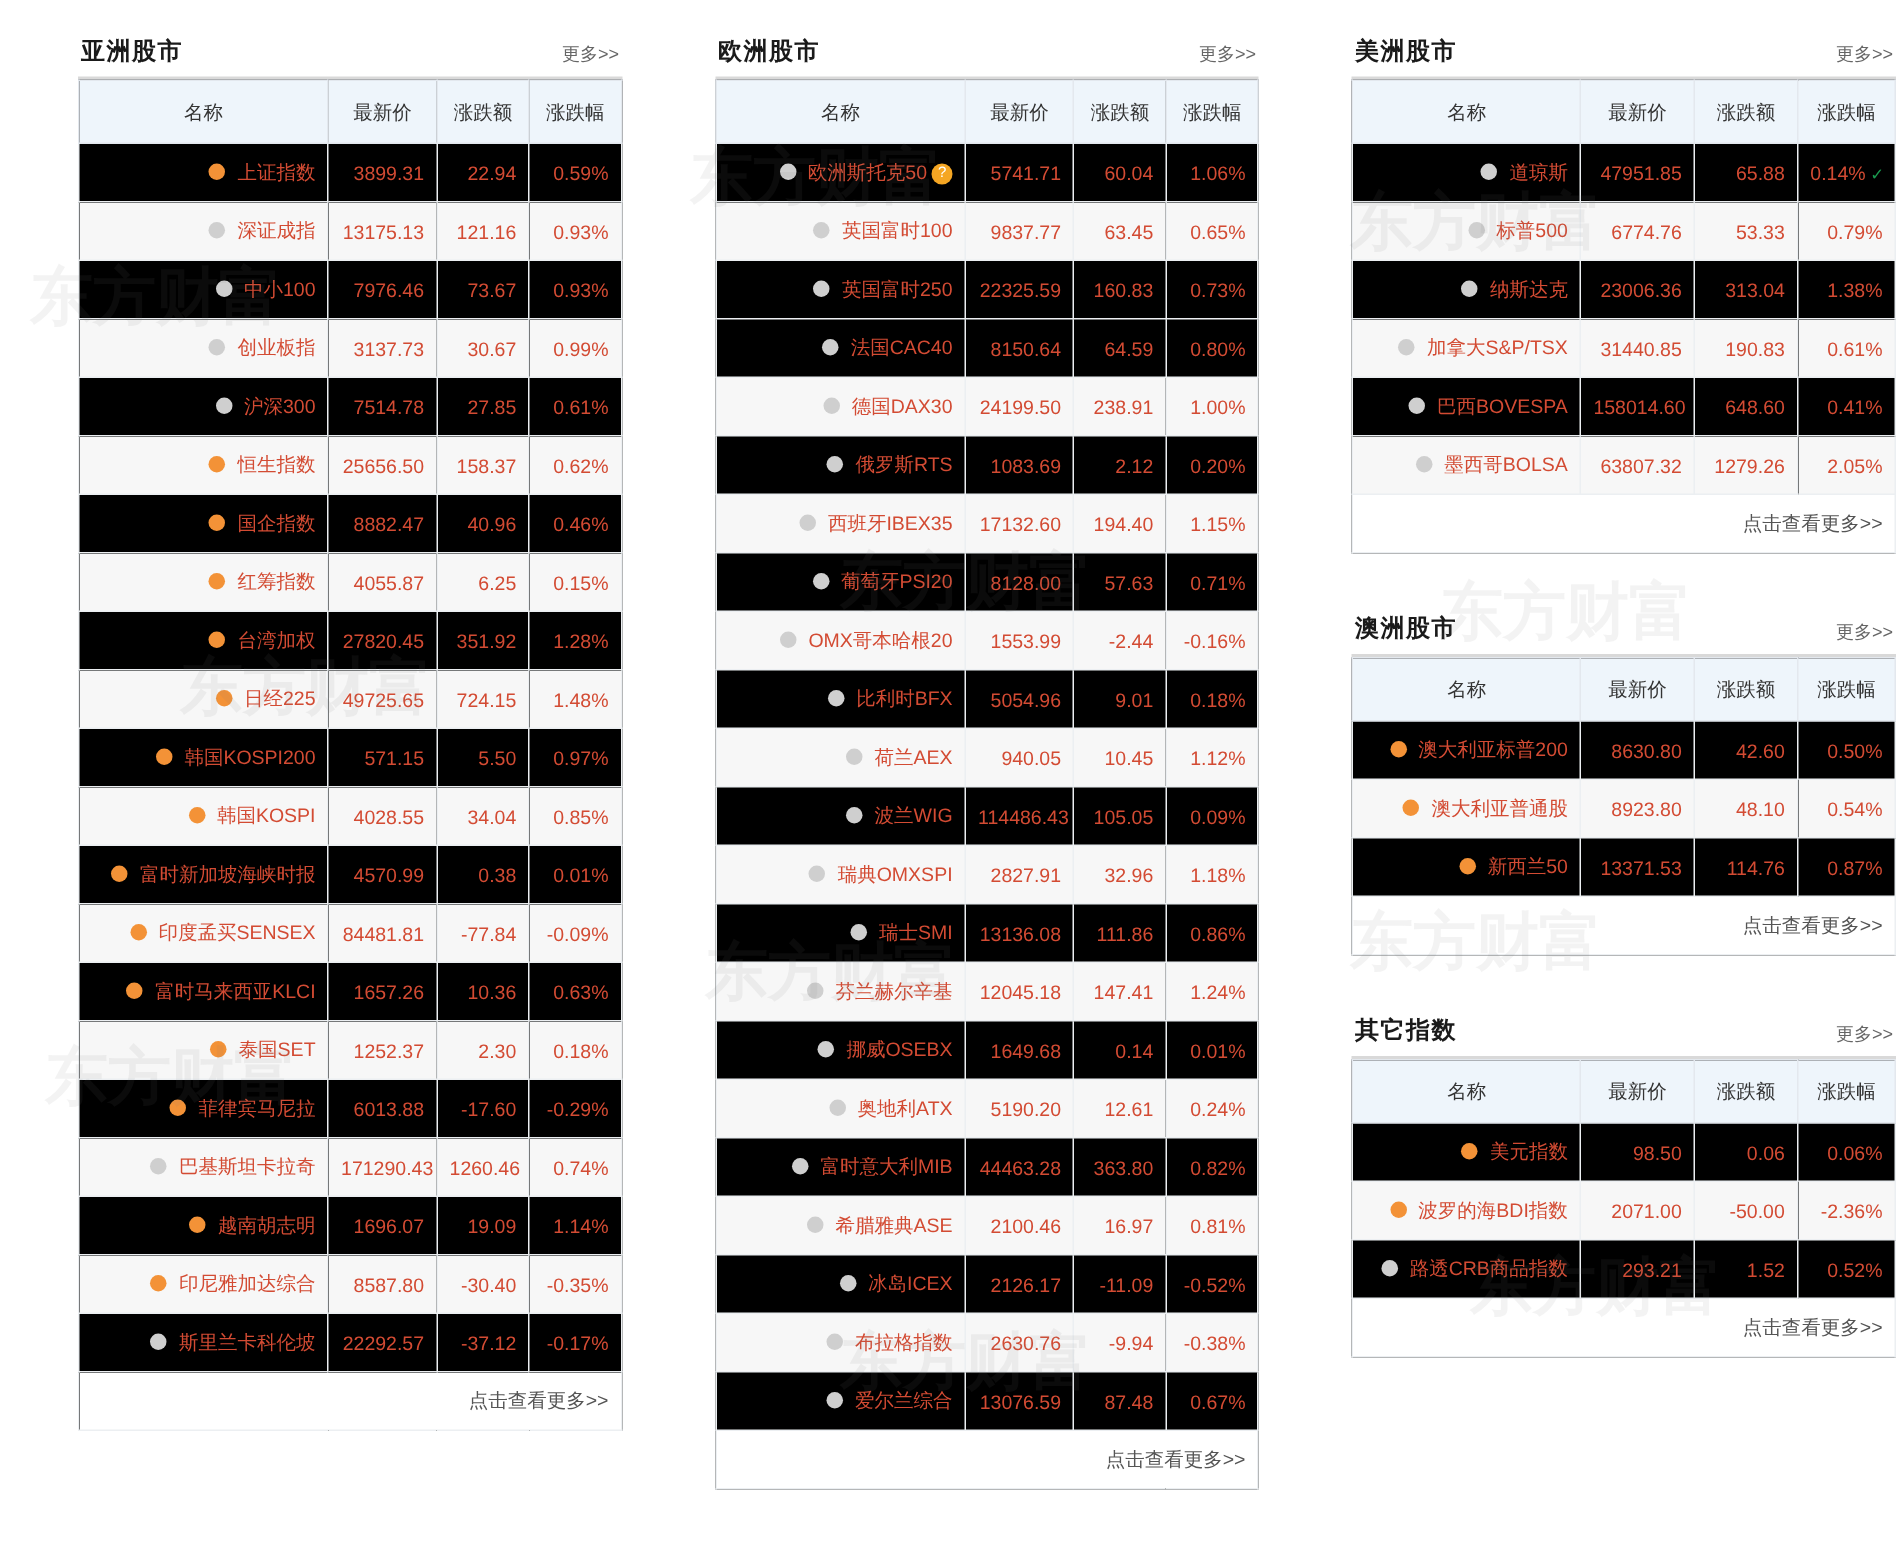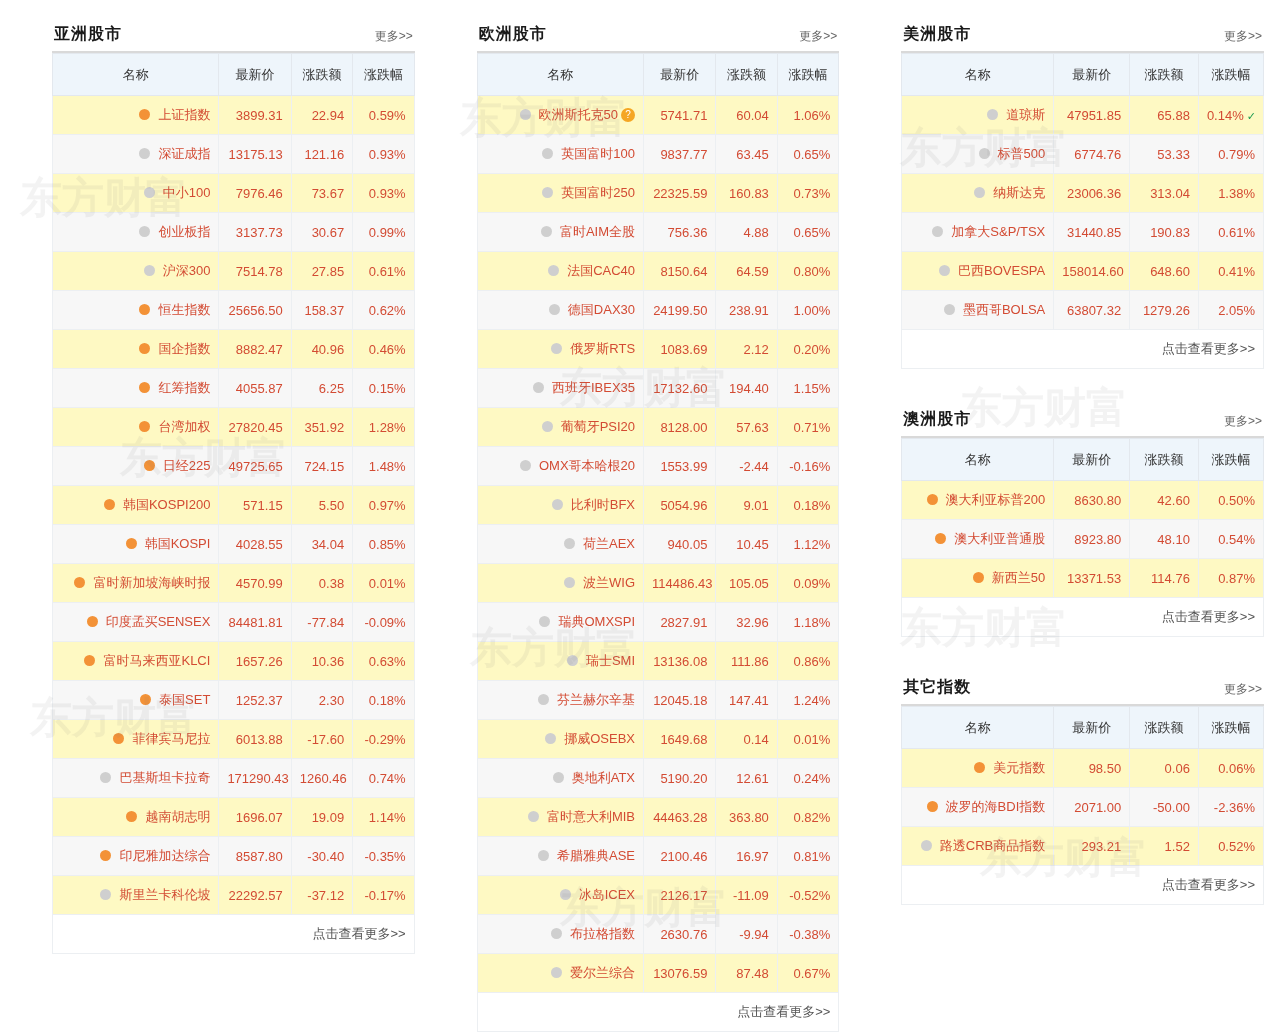--- a/index.html
+++ b/index.html
@@ -44,21 +44,21 @@
     font-size: 12px;
     color: #666;
     text-decoration: none;
     cursor: pointer;
     margin-top: 24px;
   }
 
   table.mkt {
     width: 100%;
     border-collapse: collapse;
-    background: #fef9c3;
+    background: #000000;
     table-layout: fixed;
   }
   table.mkt th {
     background: #eef5fb;
     color: #333;
     font-weight: normal;
     font-size: 13px;
     height: 42px;
     border: 1px solid #e3e8ee;
     text-align: center;
@@ -343,26 +343,20 @@
               <td class="up">9837.77</td>
               <td class="up">63.45</td>
               <td class="up">0.65%</td>
             </tr>
             <tr>
               <td class="name"><span class="dot"></span><span class="lbl">英国富时250</span></td>
               <td class="up">22325.59</td>
               <td class="up">160.83</td>
               <td class="up">0.73%</td>
             </tr>
-            <tr class="alt">
-              <td class="name"><span class="dot"></span><span class="lbl">富时AIM全股</span></td>
-              <td class="up">756.36</td>
-              <td class="up">4.88</td>
-              <td class="up">0.65%</td>
-            </tr>
             <tr>
               <td class="name"><span class="dot"></span><span class="lbl">法国CAC40</span></td>
               <td class="up">8150.64</td>
               <td class="up">64.59</td>
               <td class="up">0.80%</td>
             </tr>
             <tr class="alt">
               <td class="name"><span class="dot"></span><span class="lbl">德国DAX30</span></td>
               <td class="up">24199.50</td>
               <td class="up">238.91</td>

